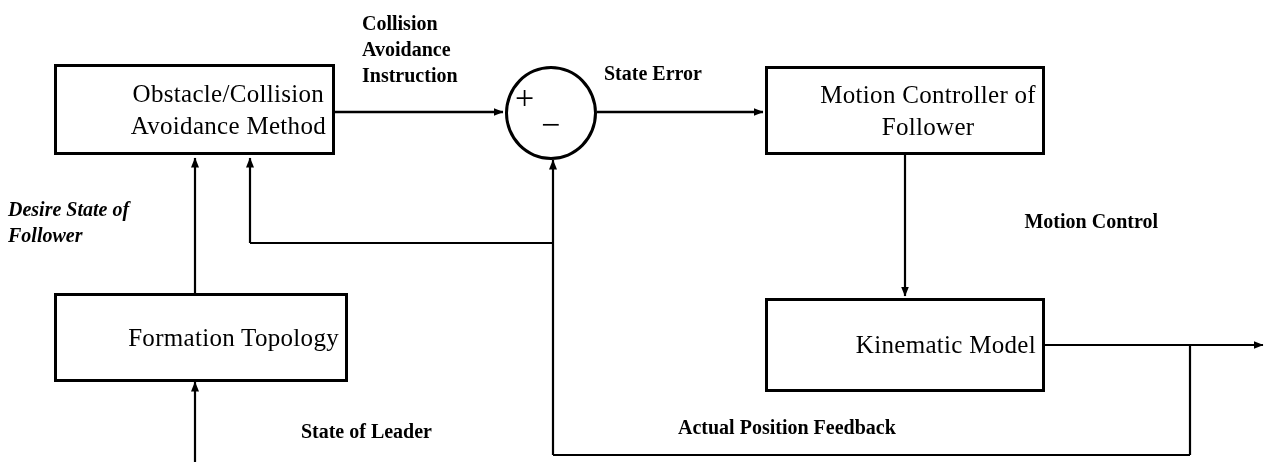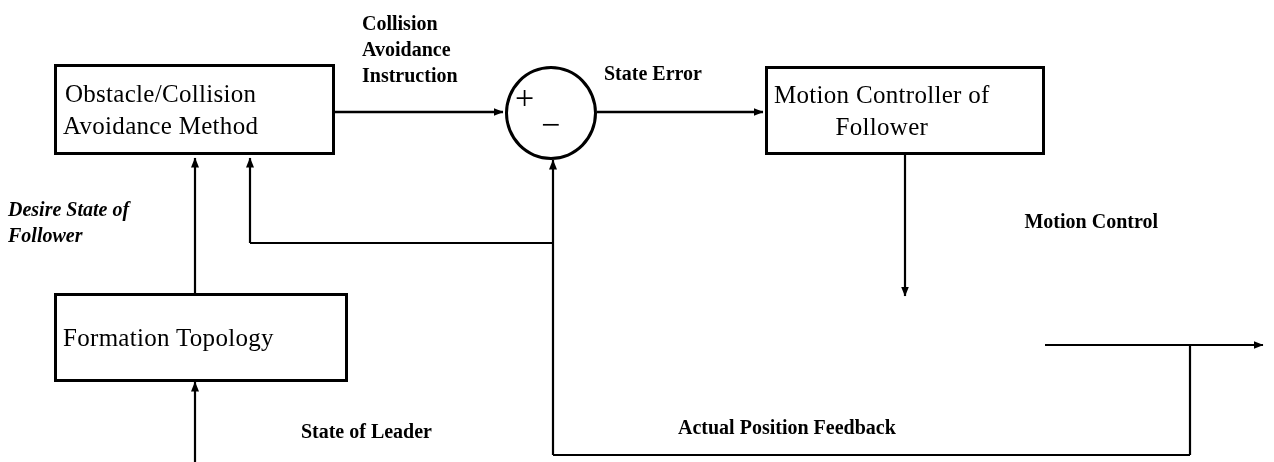--- a/index.html
+++ b/index.html
@@ -23,21 +23,21 @@
     width: 1274px;
     height: 462px;
   }
   .blk {
     position: absolute;
     box-sizing: border-box;
     border: 3px solid #000000;
     background: #ffffff;
     display: flex;
     align-items: center;
-    justify-content: flex-start;
+    justify-content: flex-end;
     text-align: center;
     font-family: "Liberation Serif", "DejaVu Serif", serif;
     font-size: 25px;
     font-weight: 400;
     color: #000000;
     line-height: 1.28;
     letter-spacing: 0.3px;
     padding: 0 6px;
   }
   .blk span { display: block; }
@@ -114,20 +114,25 @@
     </div>
   </div>
 
   <div class="blk" style="left:765px; top:66px; width:280px; height:89px;">
     <div>
       <span>Motion Controller  of</span>
       <span>Follower</span>
     </div>
   </div>
 
+  <div class="blk" style="left:765px; top:298px; width:280px; height:94px;">
+    <div>
+      <span>Kinematic  Model</span>
+    </div>
+  </div>
 
   <div class="sumnode" style="left:505px; top:66px; width:92px; height:94px;"></div>
   <div class="signglyph" style="left:515px; top:81px;">+</div>
   <div class="signglyph" style="left:541px; top:108px;">−</div>
 
   <div class="lbl" style="left:362px; top:10px; width:140px;">Collision
 Avoidance
 Instruction</div>
 
   <div class="lbl" style="left:604px; top:60px; width:160px; text-align:left;">State Error</div>

